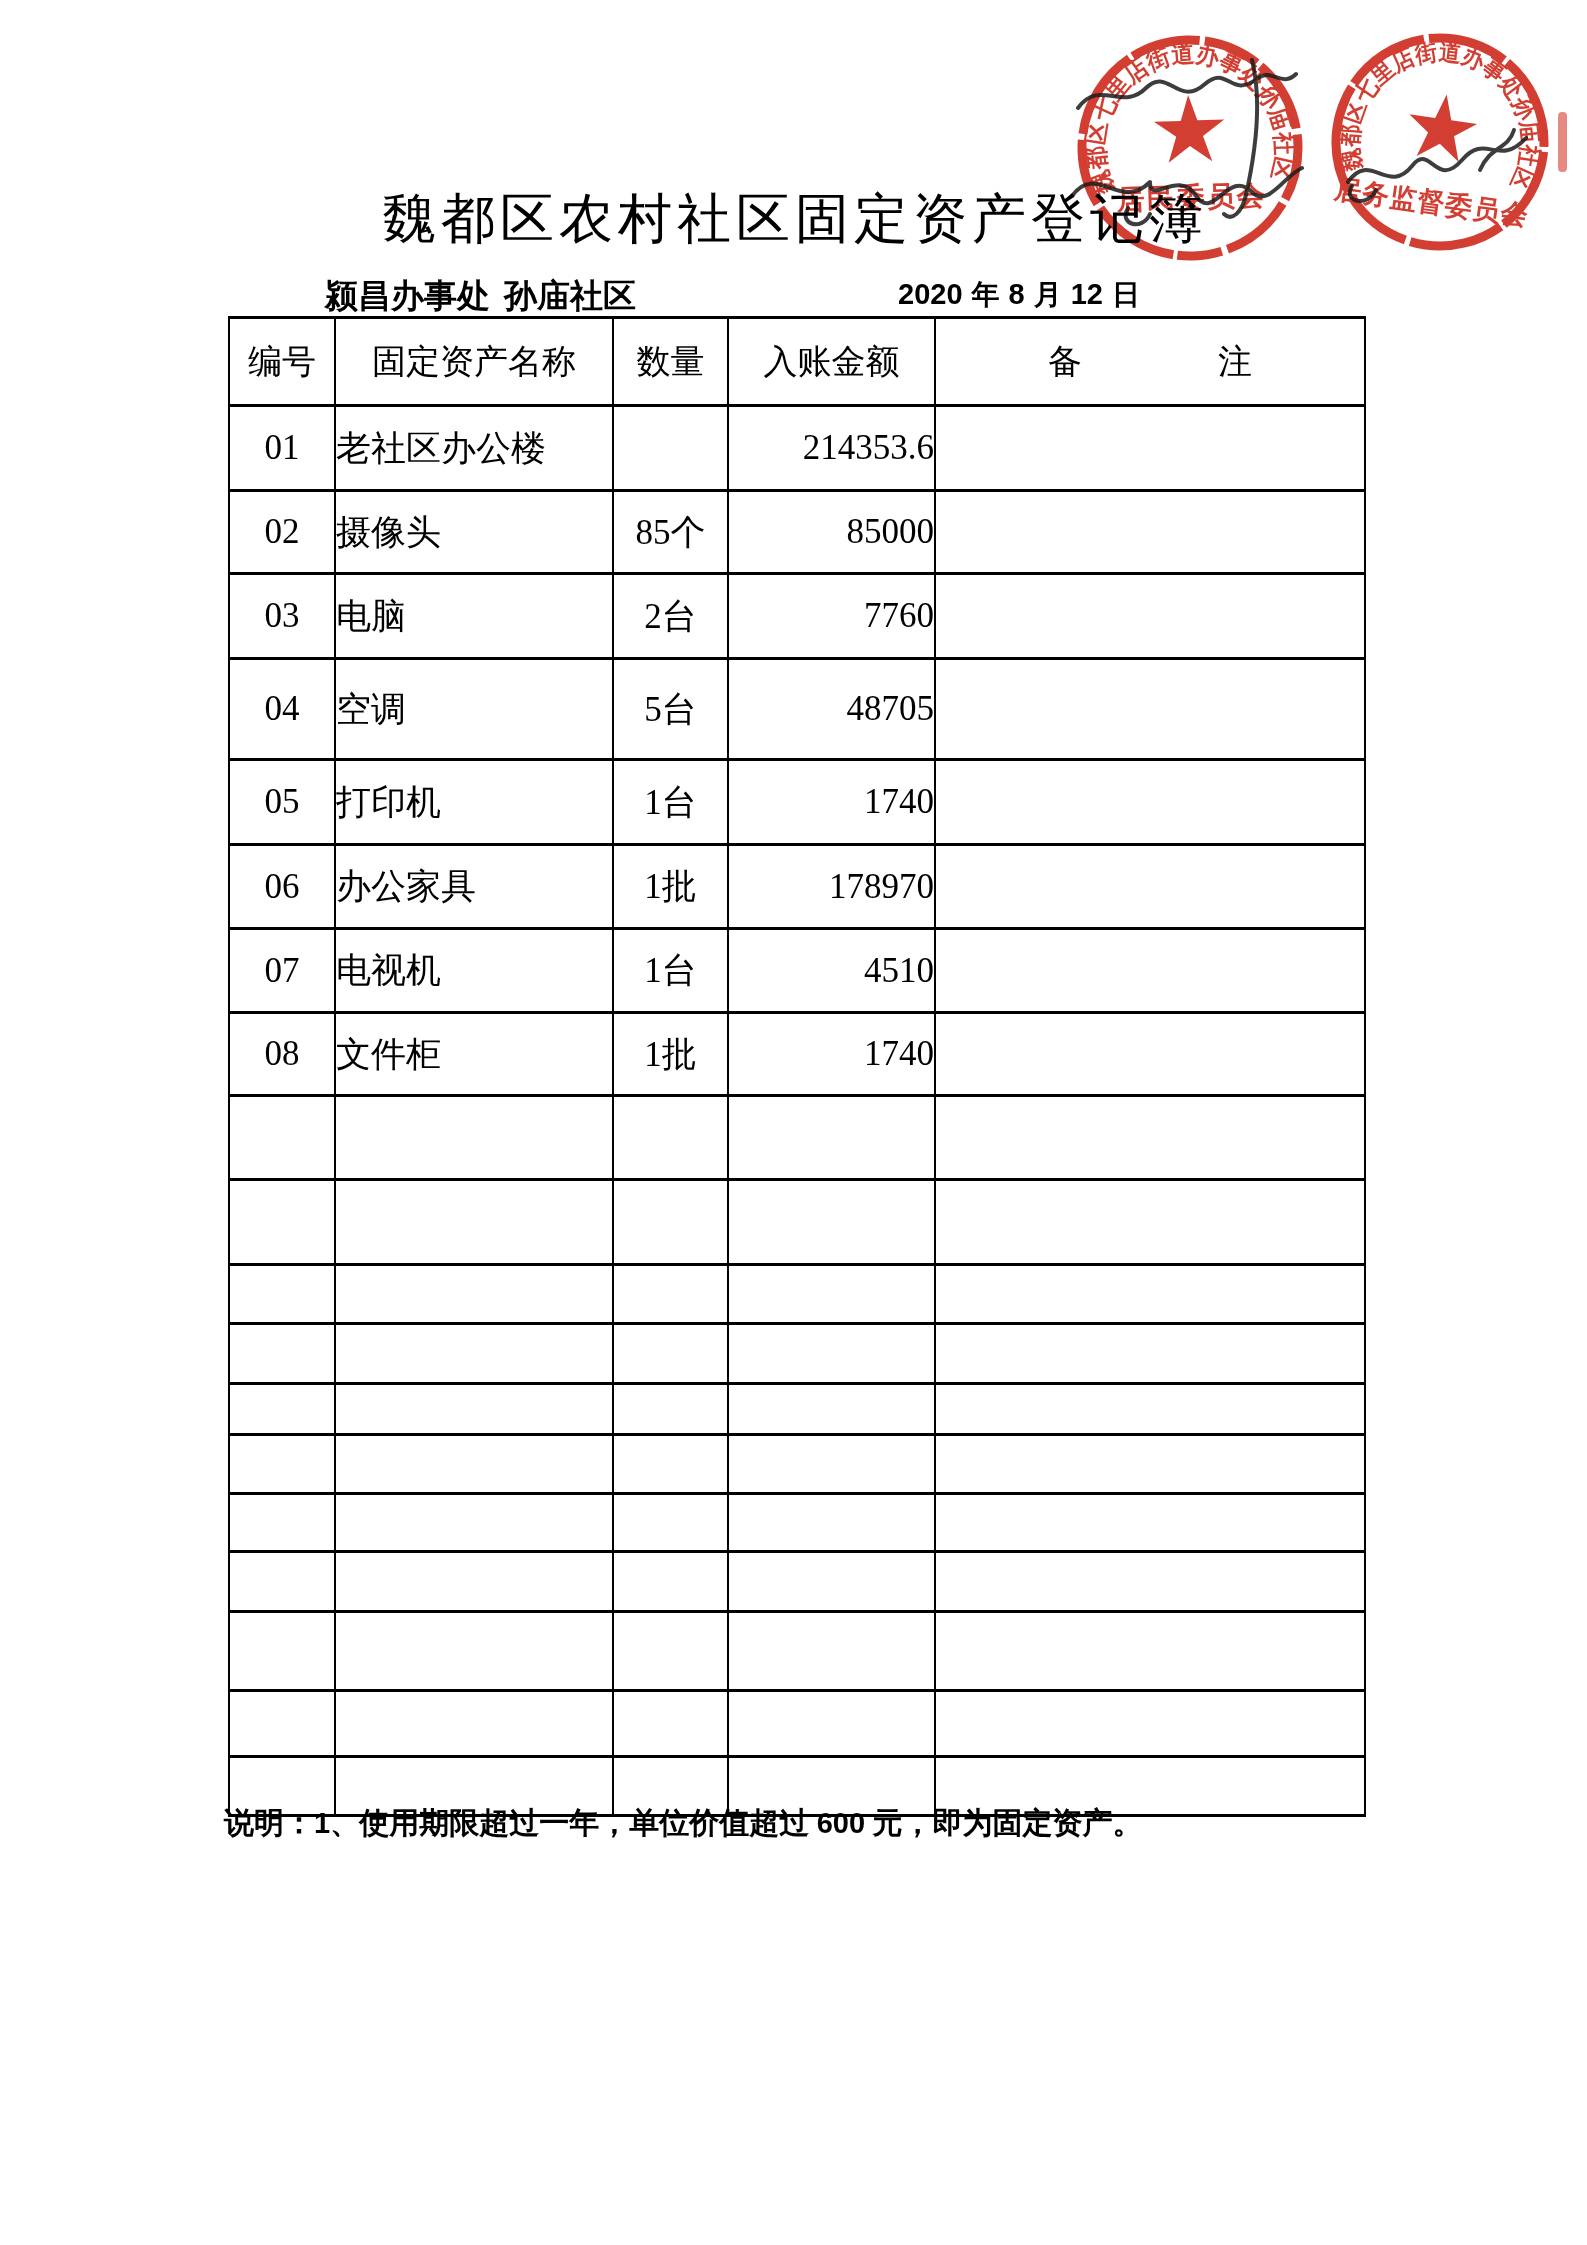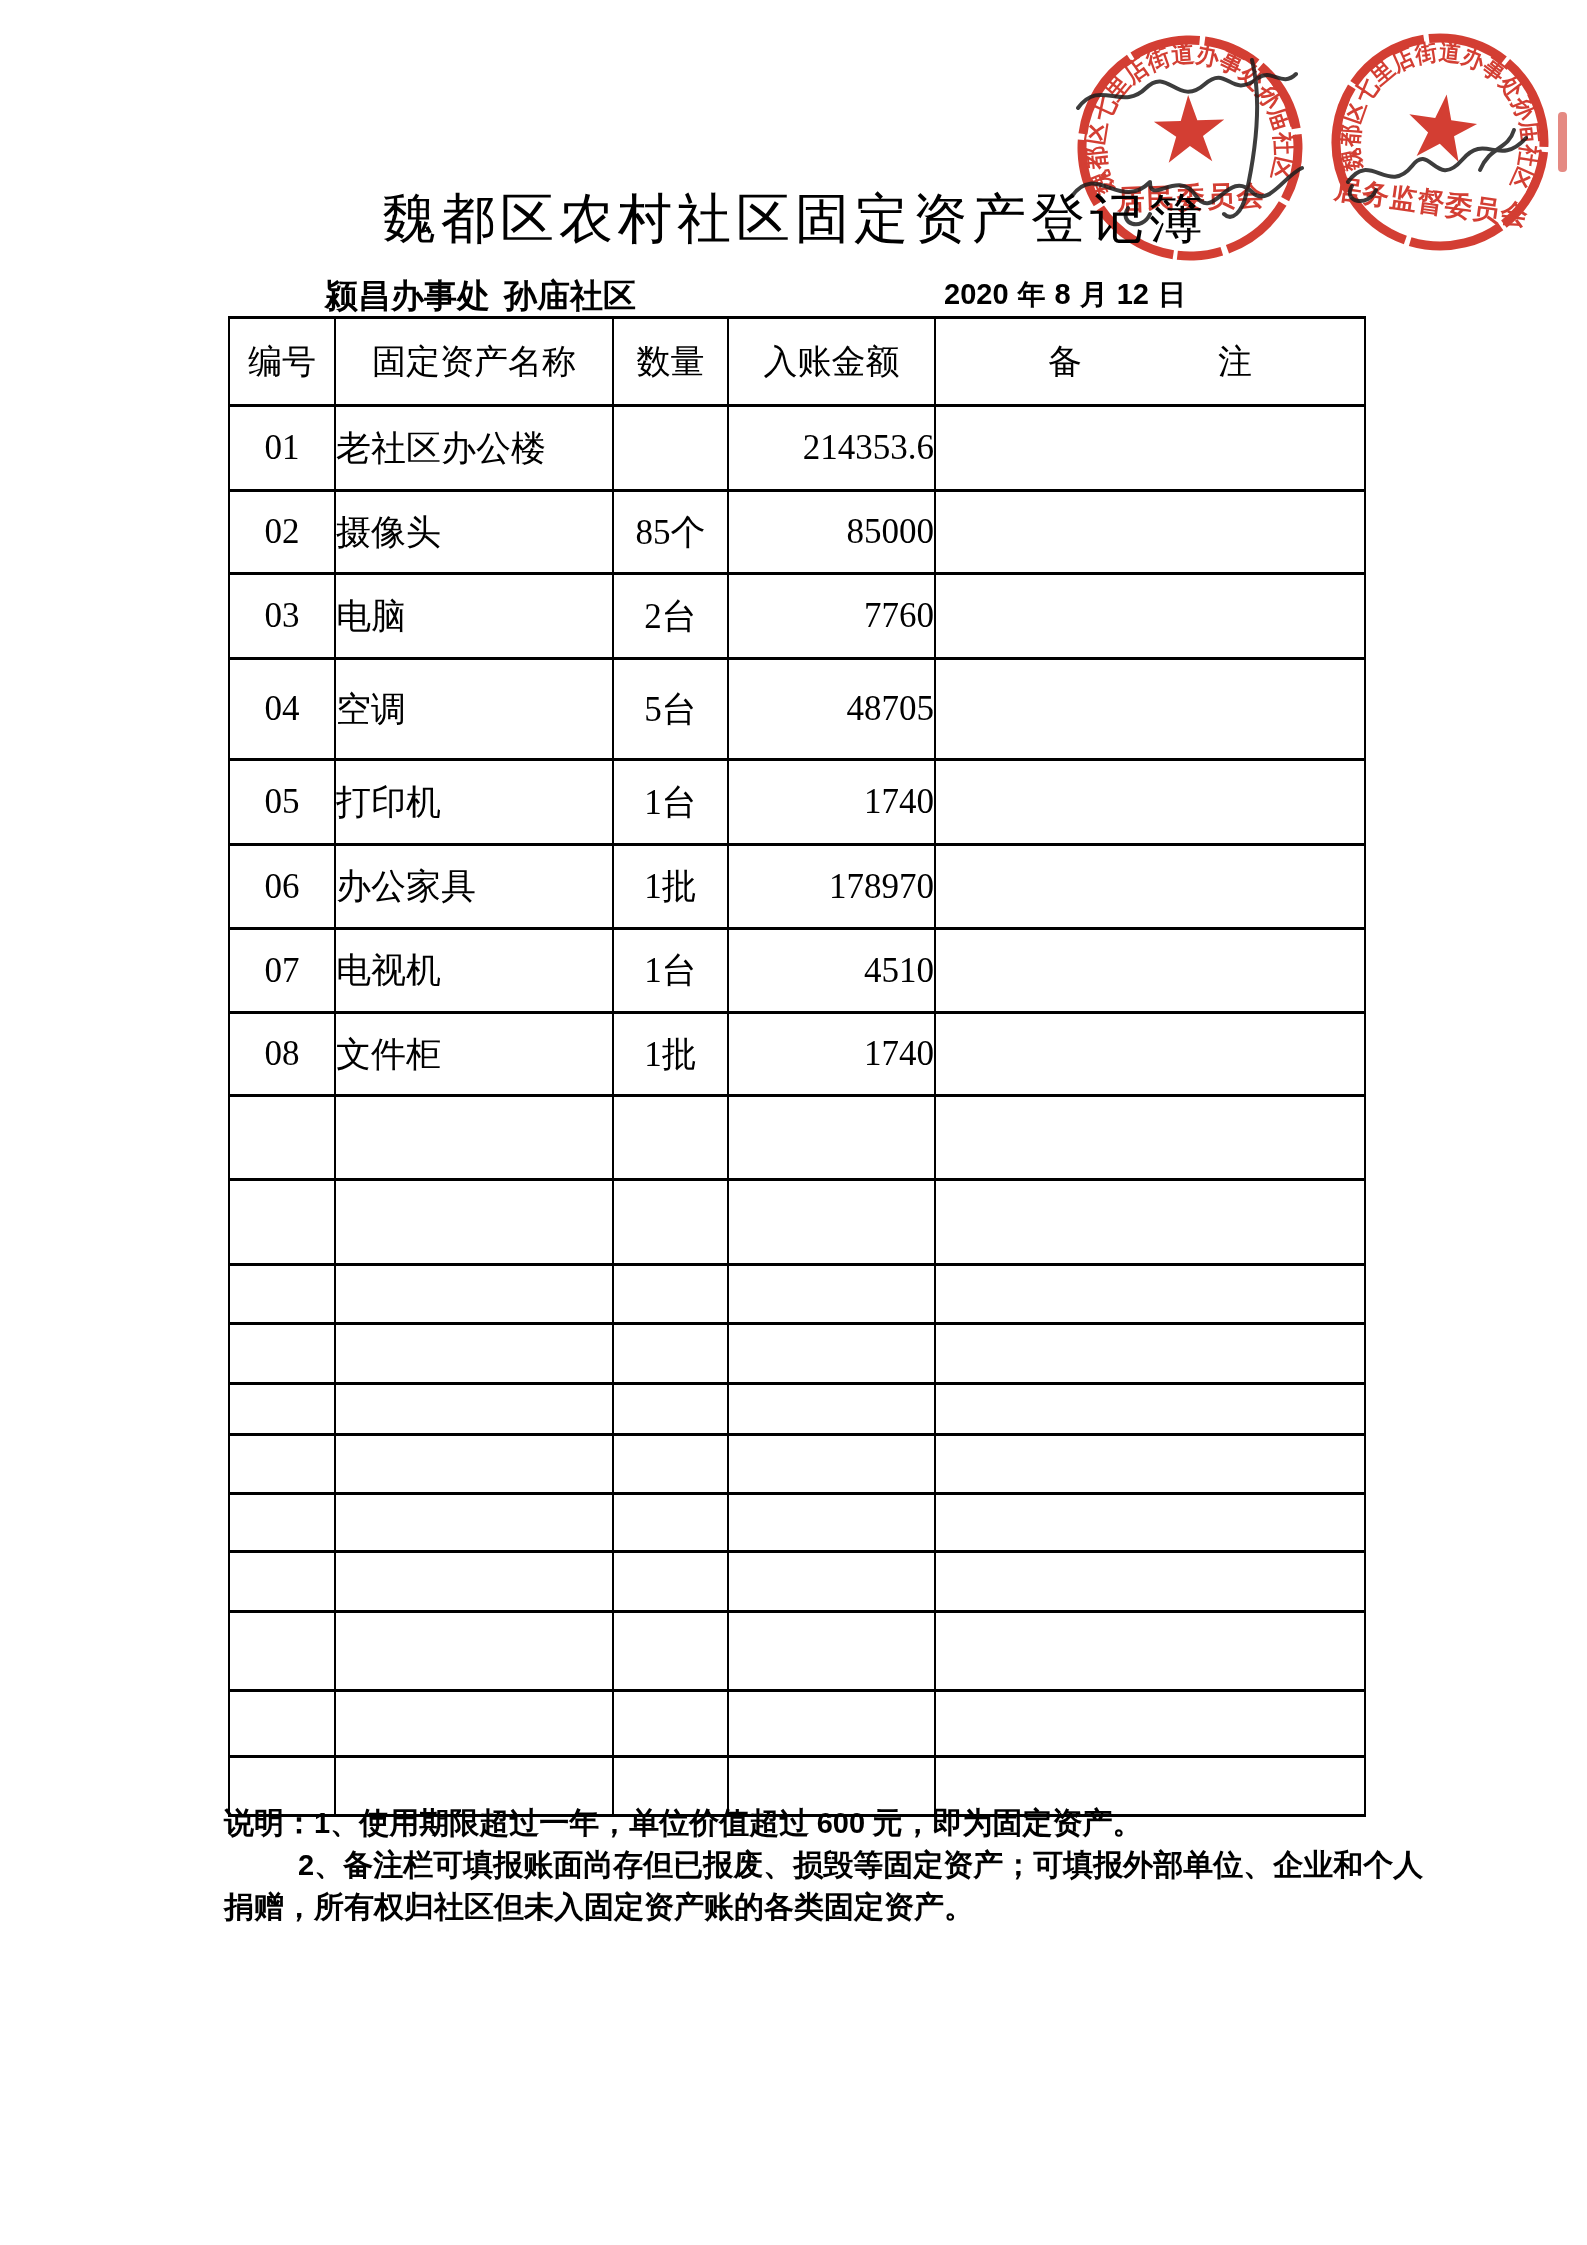--- a/index.html
+++ b/index.html
@@ -16,21 +16,21 @@
     font-size:54px;line-height:62px;font-weight:normal;
     letter-spacing:5px;white-space:nowrap;
     font-family:"Liberation Serif", serif;
   }
   .subtitle{
     position:absolute;left:325px;top:274px;
     font-size:33px;font-weight:bold;white-space:nowrap;
   }
   .subtitle .gap{display:inline-block;width:14px;}
   .date-line{
-    position:absolute;left:944px;top:276px;
+    position:absolute;left:898px;top:276px;
     display:inline-flex;align-items:baseline;gap:9px;
     font-size:28px;white-space:nowrap;
   }
   .date-num{font-family:"Liberation Sans", sans-serif;font-weight:bold;font-size:29px;}
   .date-unit{font-family:"Liberation Serif", serif;font-weight:600;font-size:28px;}
 
   table.asset-table{
     position:absolute;left:228px;top:316px;
     width:1136px;table-layout:fixed;border-collapse:collapse;
   }
@@ -238,21 +238,20 @@
           <td class="c1"></td>
           <td class="c2"></td>
           <td class="c3"></td>
           <td class="c4"></td>
         </tr>
       </tbody>
   </table>
 
   <div class="notes">
     <p class="p1"><span class="notes-label">说明：</span><span id="note-seg-0"><span class="note-num">1、</span><span>使用期限超过一年，单位价值超过 </span><span class="note-num">600</span><span> 元，即为固定资产。</span></span></p>
-    <p class="p2" id="note-seg-1"><span class="note-num">2、</span><span>备注栏可填报账面尚存但已报废、损毁等固定资产；可填报外部单位、企业和个人捐赠，所有权归社区但未入固定资产账的各类固定资产。</span></p>
   </div>
 
   <svg class="stamps" viewBox="1040 8 547 292">
     <defs>
       <path id="arcL" d="M 1113.4 187 A 86 86 0 1 1 1266.6 187" fill="none"></path>
       <path id="arcR" d="M 1366.9 179.2 A 82 82 0 1 1 1513.1 179.2" fill="none"></path>
     </defs>
 
     <g opacity="0.9" transform="rotate(-2 1190 148)">
       <circle class="ink-stroke" cx="1190" cy="148" r="108" fill="none" stroke-width="9" stroke-dasharray="57 5 73 6 45 4 89 5 67 6 91 4 70 5"></circle>

